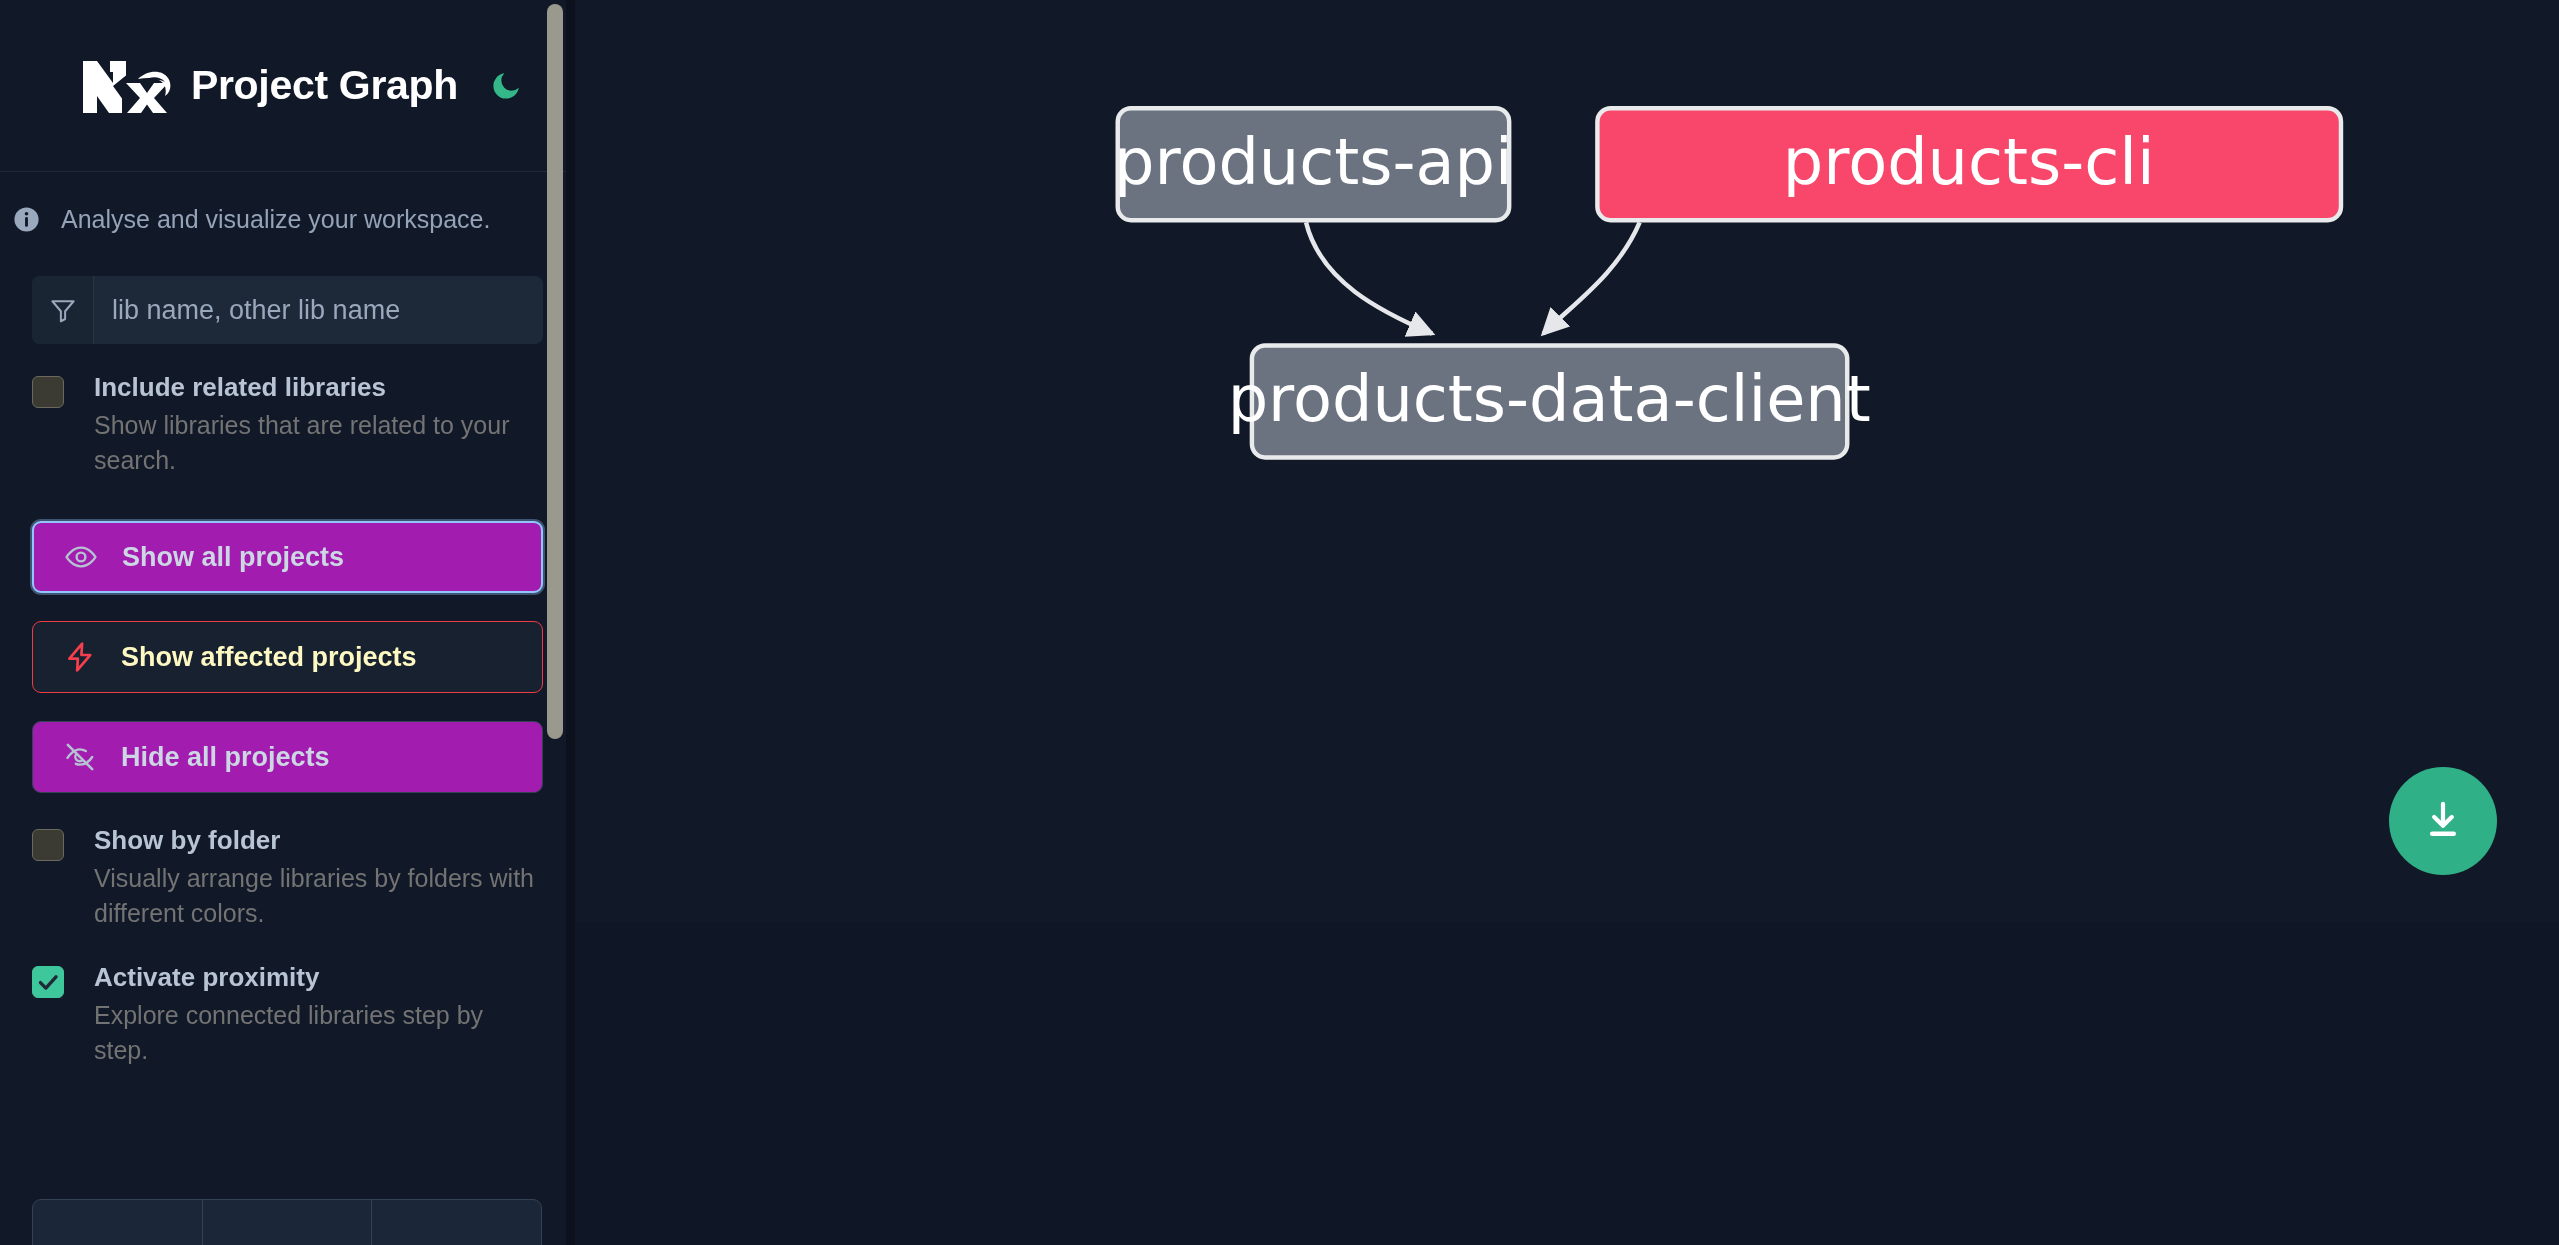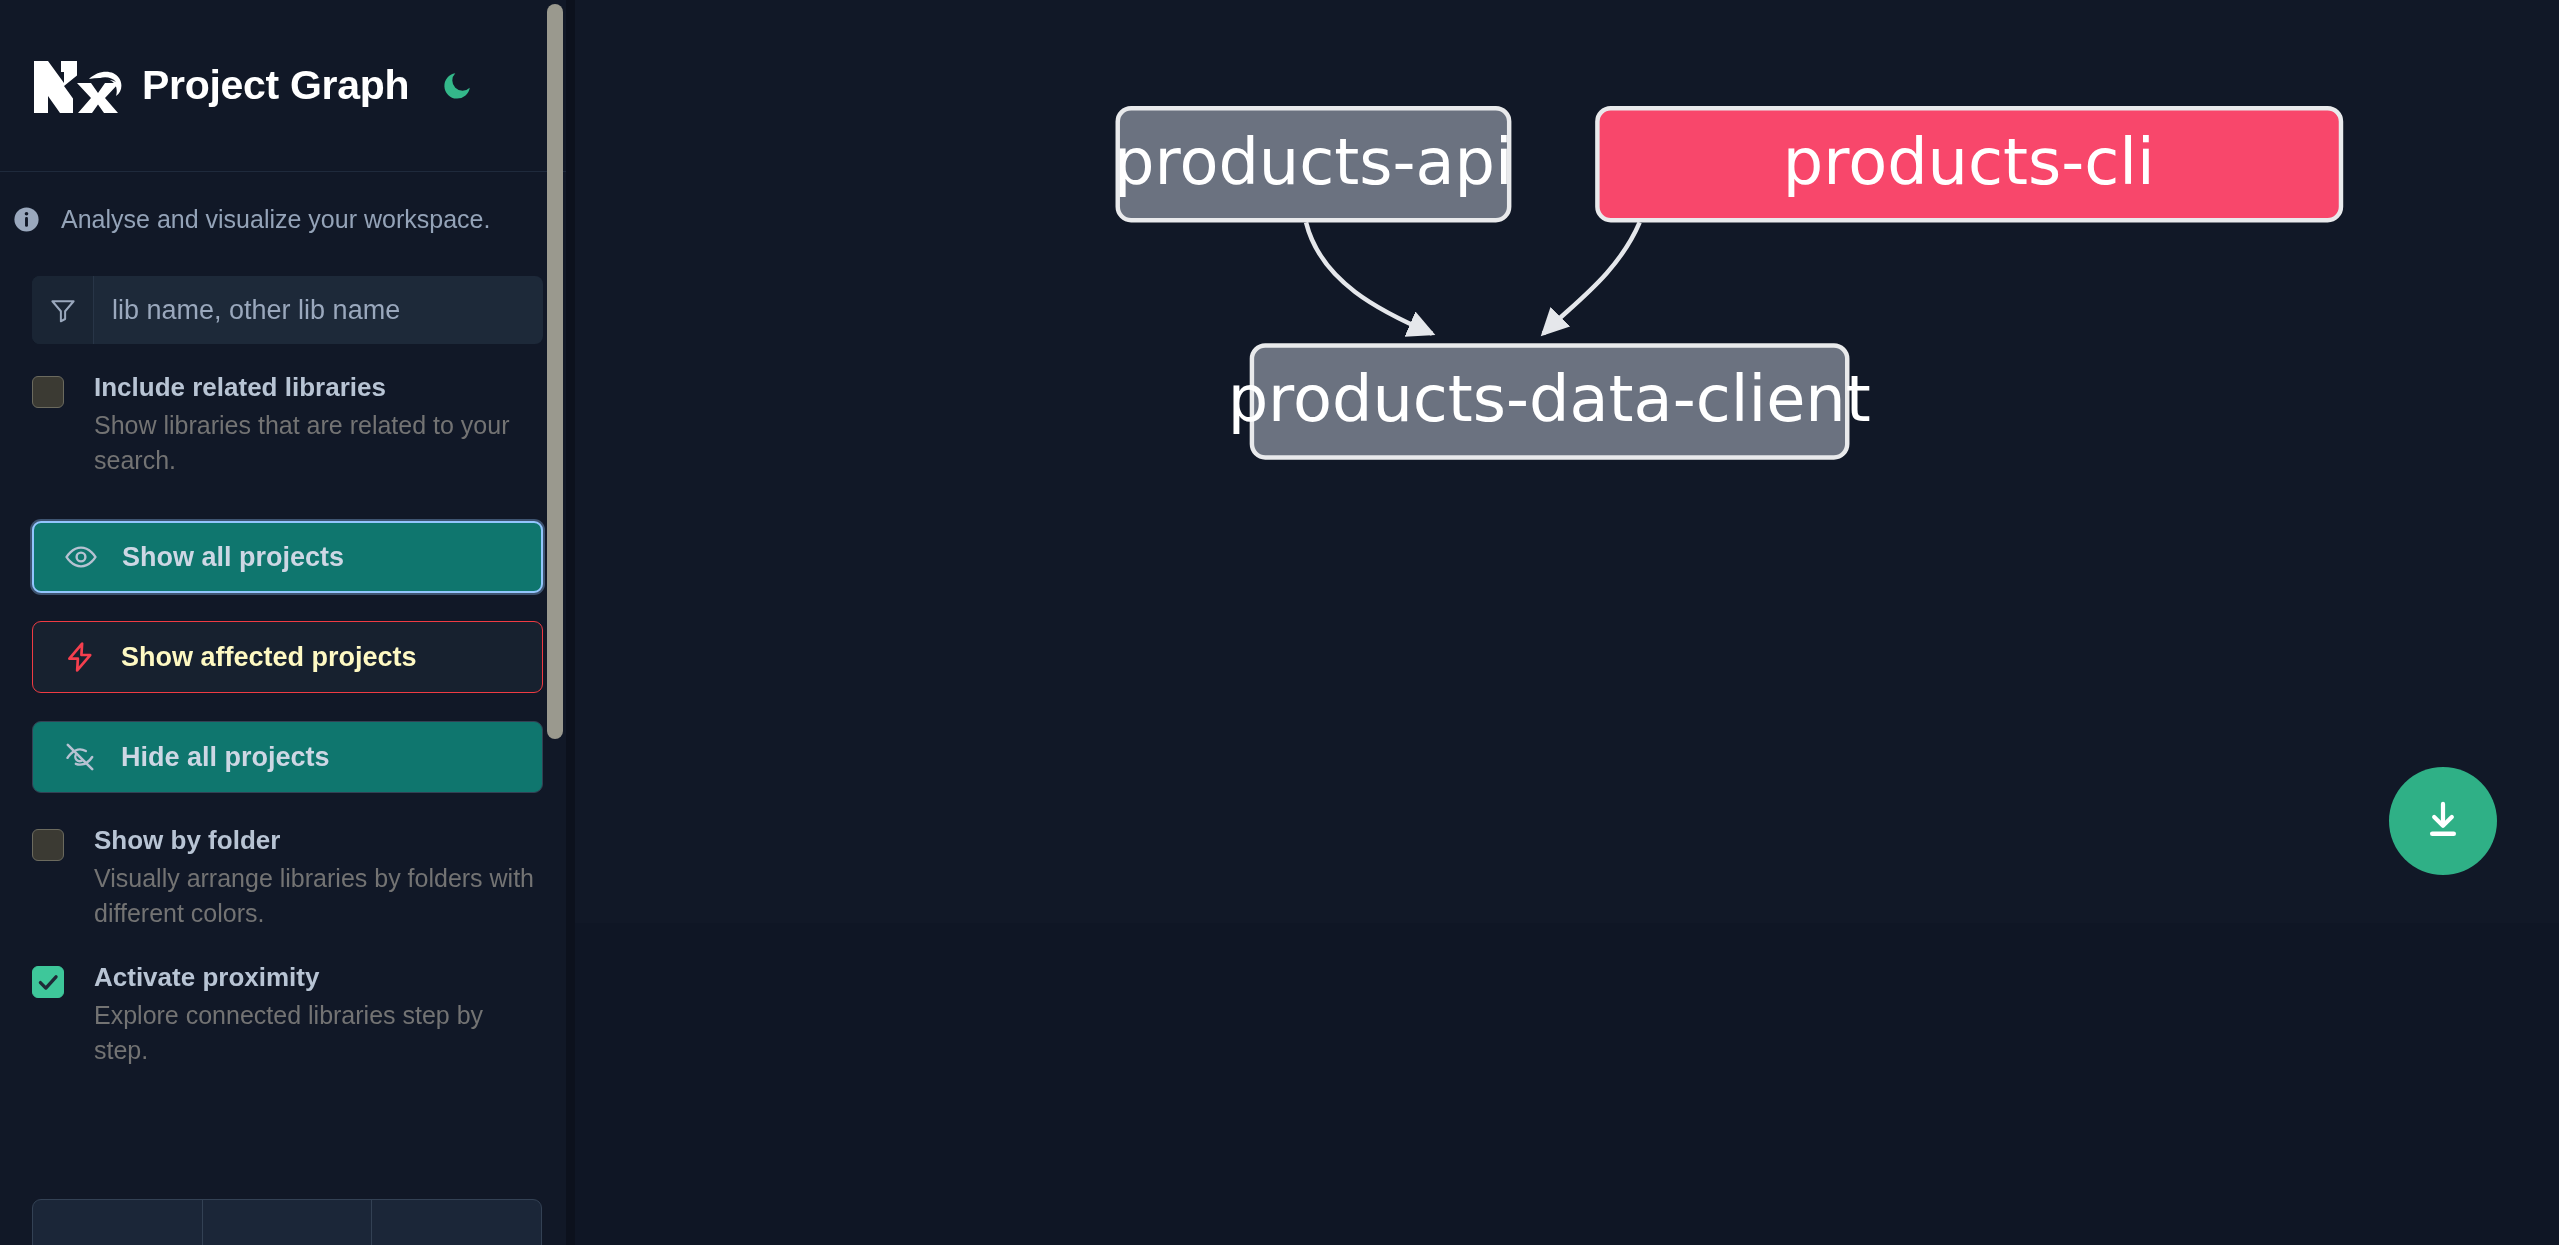--- a/index.html
+++ b/index.html
@@ -35,20 +35,21 @@
     overflow: hidden;
   }
 
   
   .sb-header {
     height: 172px;
     display: flex;
     align-items: center;
     padding-left: 30px;
     border-bottom: 1px solid #1f2a3c;
+    justify-content: center;
   }
   .nx-logo {
     width: 92px;
     height: 62px;
     flex: 0 0 92px;
     margin-right: 20px;
   }
   .app-title {
     font-size: 41px;
     font-weight: 700;
@@ -157,21 +158,21 @@
   
   .btn-group { margin-top: 44px; padding: 0 32px; }
   .gbtn {
     display: flex;
     align-items: center;
     width: 100%;
     height: 72px;
     border-radius: 9px;
     padding-left: 28px;
     gap: 22px;
-    background: #0f766e;
+    background: #a21caf;
     border: 1px solid #334154;
     cursor: pointer;
     margin-bottom: 28px;
   }
   .gbtn .gbtn-label {
     font-size: 27px;
     font-weight: 700;
     color: #cdd7e4;
     white-space: nowrap;
   }

